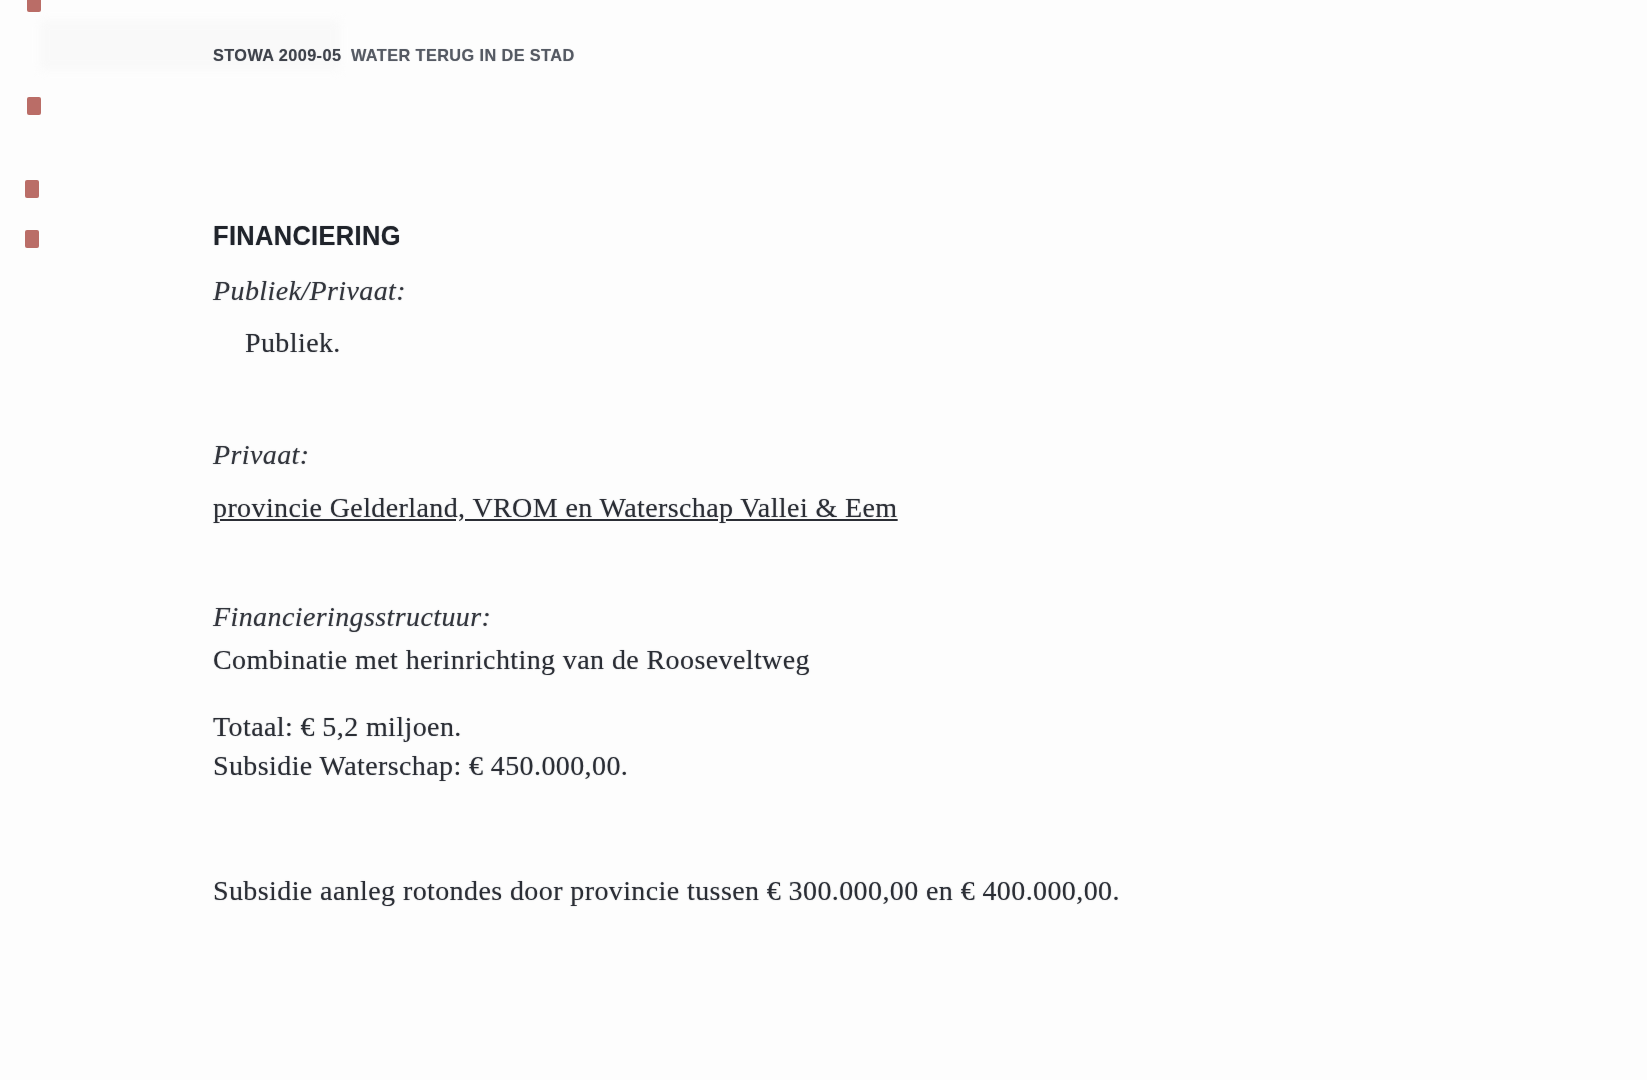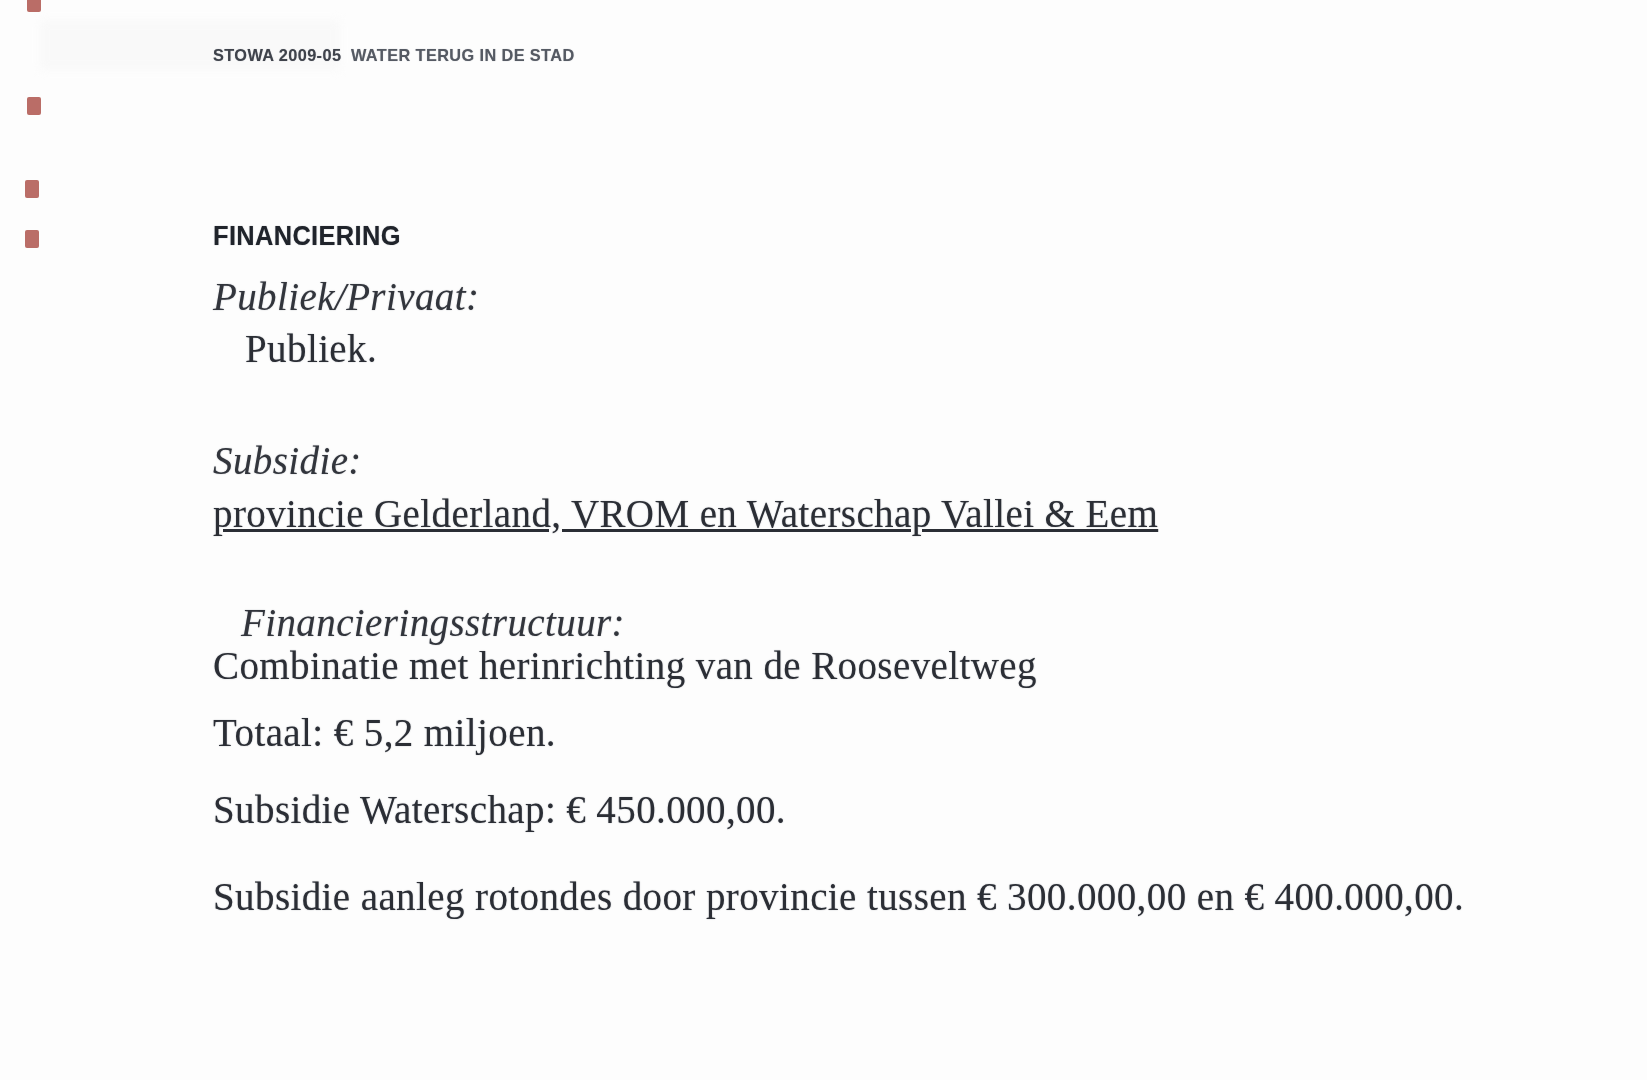--- a/index.html
+++ b/index.html
@@ -74,37 +74,37 @@
     color: #20242b;
     white-space: nowrap;
     transform: scaleX(0.94);
     transform-origin: left top;
     text-shadow: 0 0 1.1px rgba(40,45,60,0.5);
   }
 
   .bodyline {
     position: absolute;
     left: 213px;
-    font-size: 39px;
+    font-size: 28px;
     line-height: 1;
     letter-spacing: 0.4px;
     color: #2b2e35;
     white-space: nowrap;
     text-shadow: 0 0 1.2px rgba(45,50,65,0.45);
   }
   .label { font-style: italic; color: #32353c; }
 
   .l-label1 { top: 277px; }
   .l-line1  { top: 329px; margin-left: 32px; }
   .l-label2 { top: 441px; }
   .l-line2  { top: 494px; text-decoration: underline; }
-  .l-label3 { top: 603px; margin-left: 28px; }
+  .l-label3 { top: 603px; }
   .l-line3a { top: 646px; }
   .l-line3b { top: 713px; }
-  .l-line3c { top: 790px; }
+  .l-line3c { top: 752px; }
   .l-line3d { top: 823px; }
   .l-line3e { top: 877px; }
 </style>
 </head>
 <body>
 
 <div class="page">
 
   <div class="scan-haze haze-top"></div>
   <div class="scan-haze haze-bottom-1"></div>
@@ -119,21 +119,21 @@
 
     <div class="running-header">
       <span class="code">STOWA 2009-05</span><span class="rtitle">WATER TERUG IN DE STAD</span>
     </div>
 
     <div class="section-heading">FINANCIERING</div>
 
     <div class="bodyline label l-label1">Publiek/Privaat:</div>
     <div class="bodyline l-line1">Publiek.</div>
 
-    <div class="bodyline label l-label2">Subsidie:</div>
+    <div class="bodyline label l-label2">Privaat:</div>
     <div class="bodyline l-line2">provincie Gelderland, VROM en Waterschap Vallei &amp; Eem</div>
 
     <div class="bodyline label l-label3">Financieringsstructuur:</div>
     <div class="bodyline l-line3a">Combinatie met herinrichting van de Rooseveltweg</div>
     <div class="bodyline l-line3b">Totaal: € 5,2 miljoen.</div>
     <div class="bodyline l-line3c">Subsidie Waterschap: € 450.000,00.</div>
     <div class="bodyline l-line3e">Subsidie aanleg rotondes door provincie tussen € 300.000,00 en € 400.000,00.</div>
 
   </div>
 </div>

